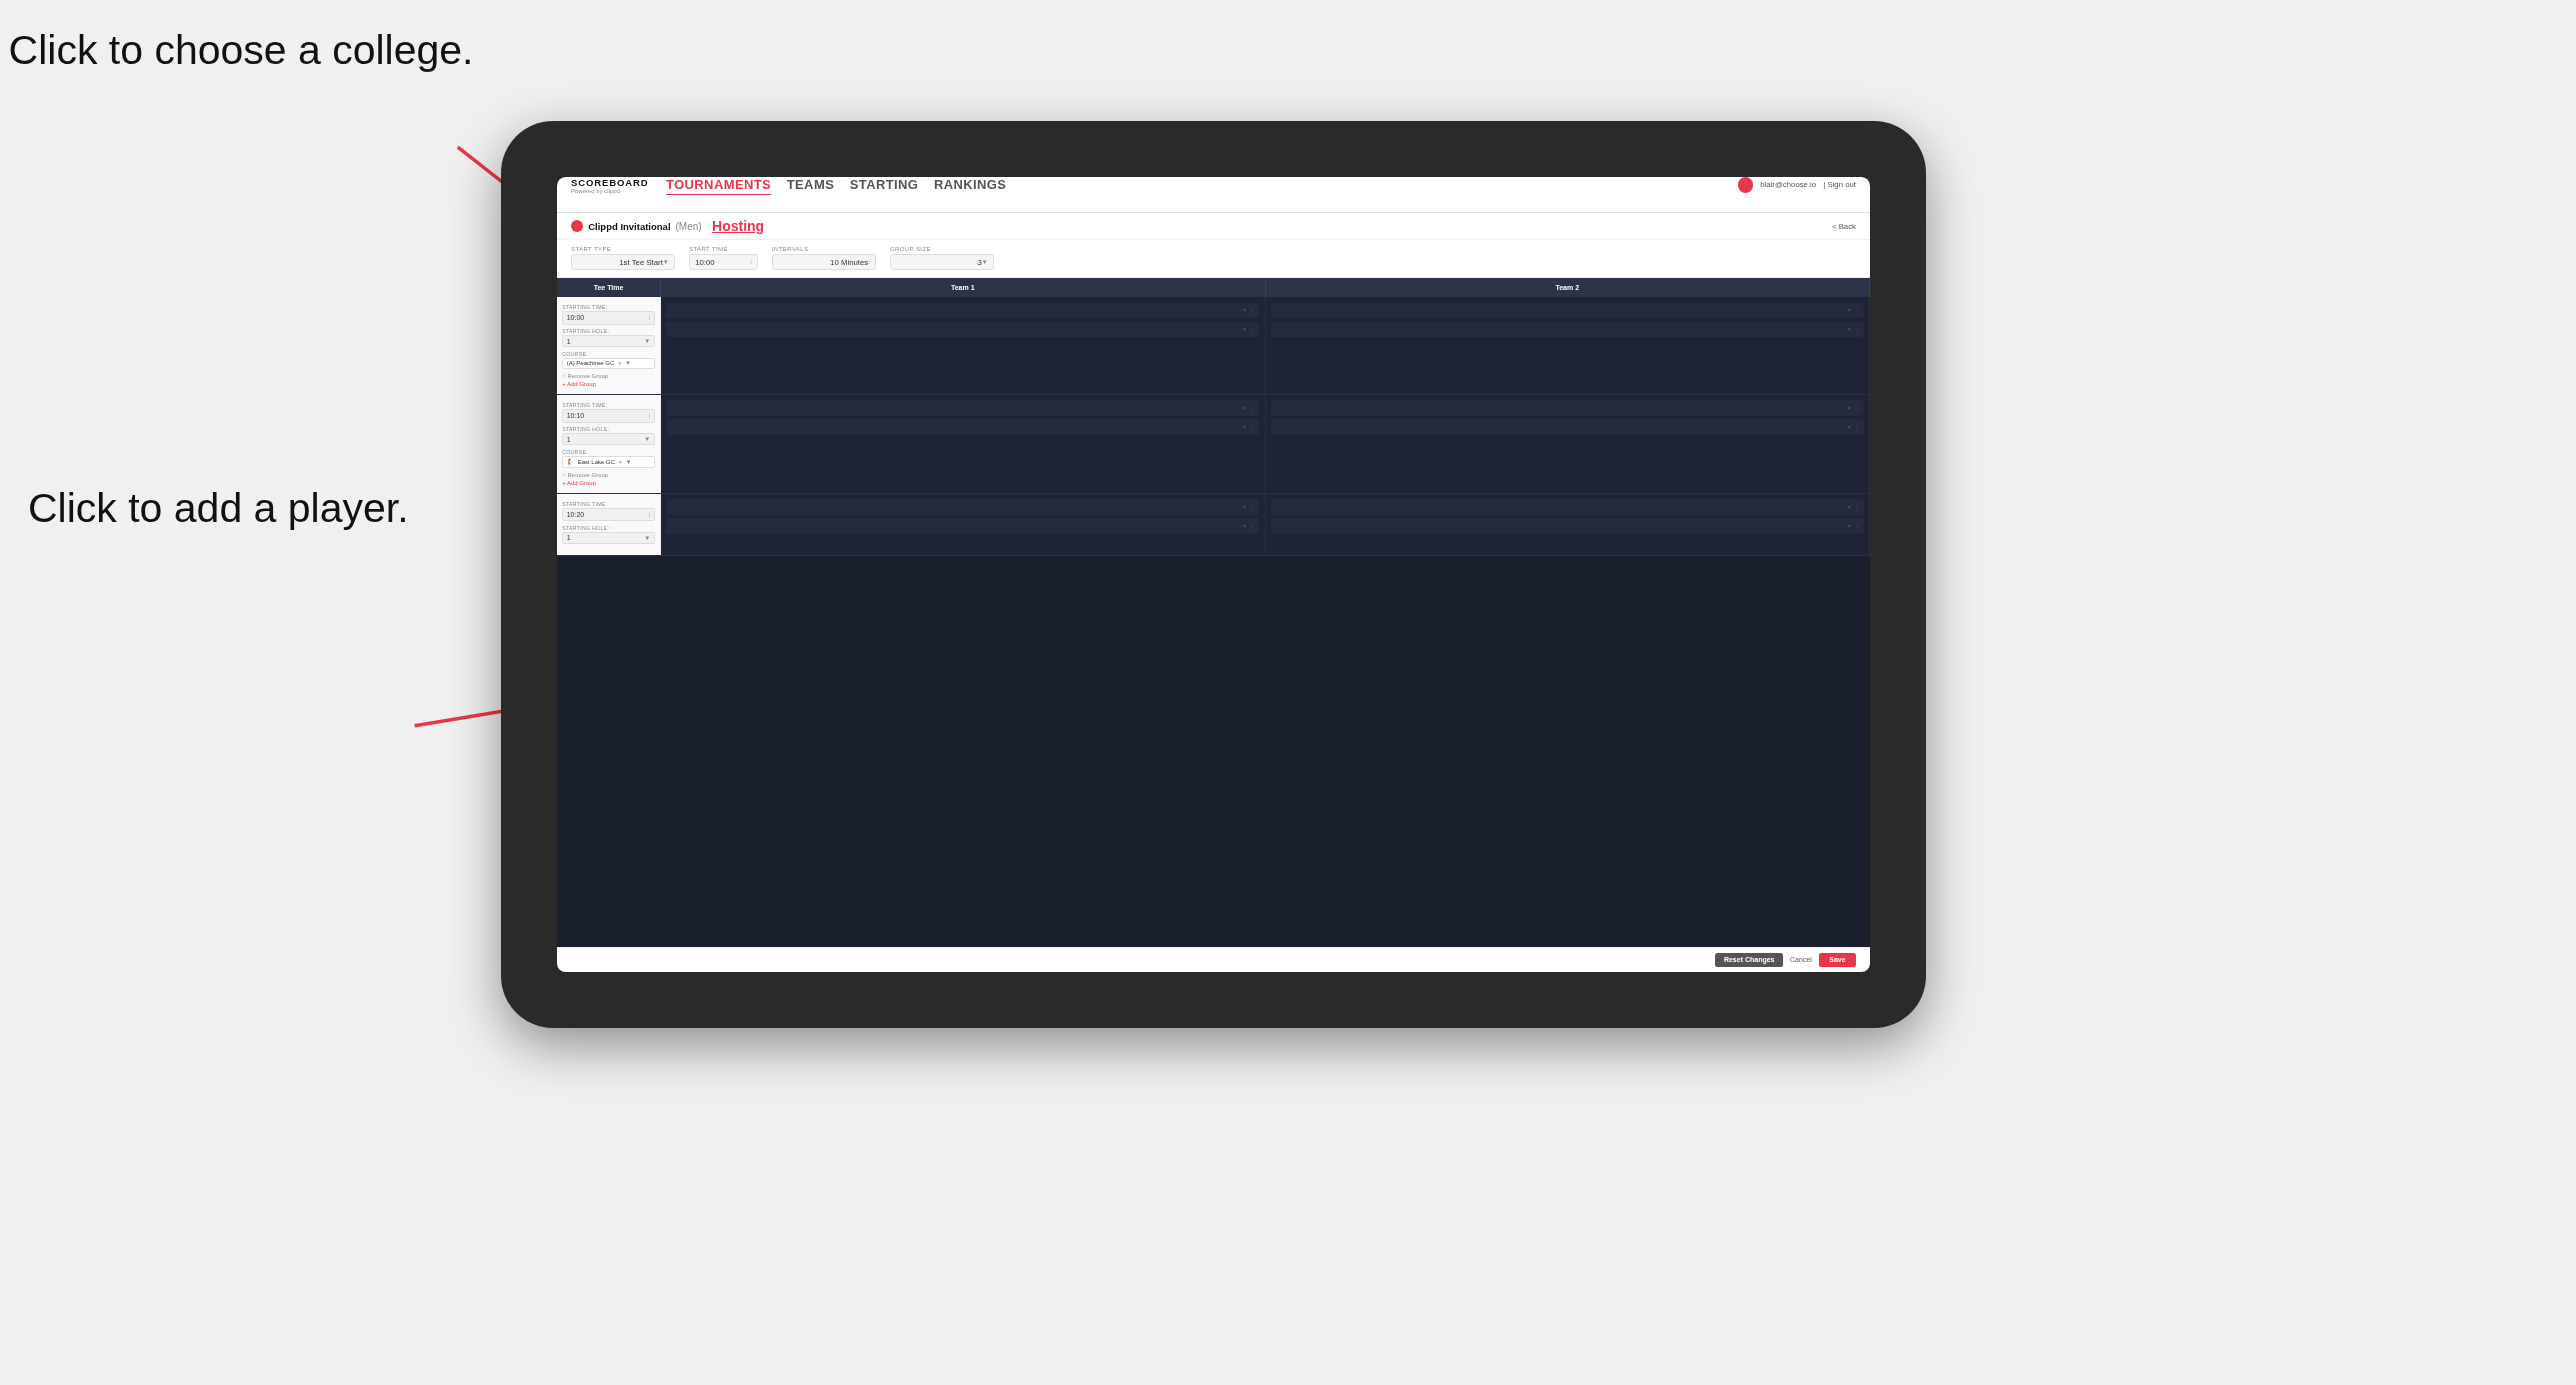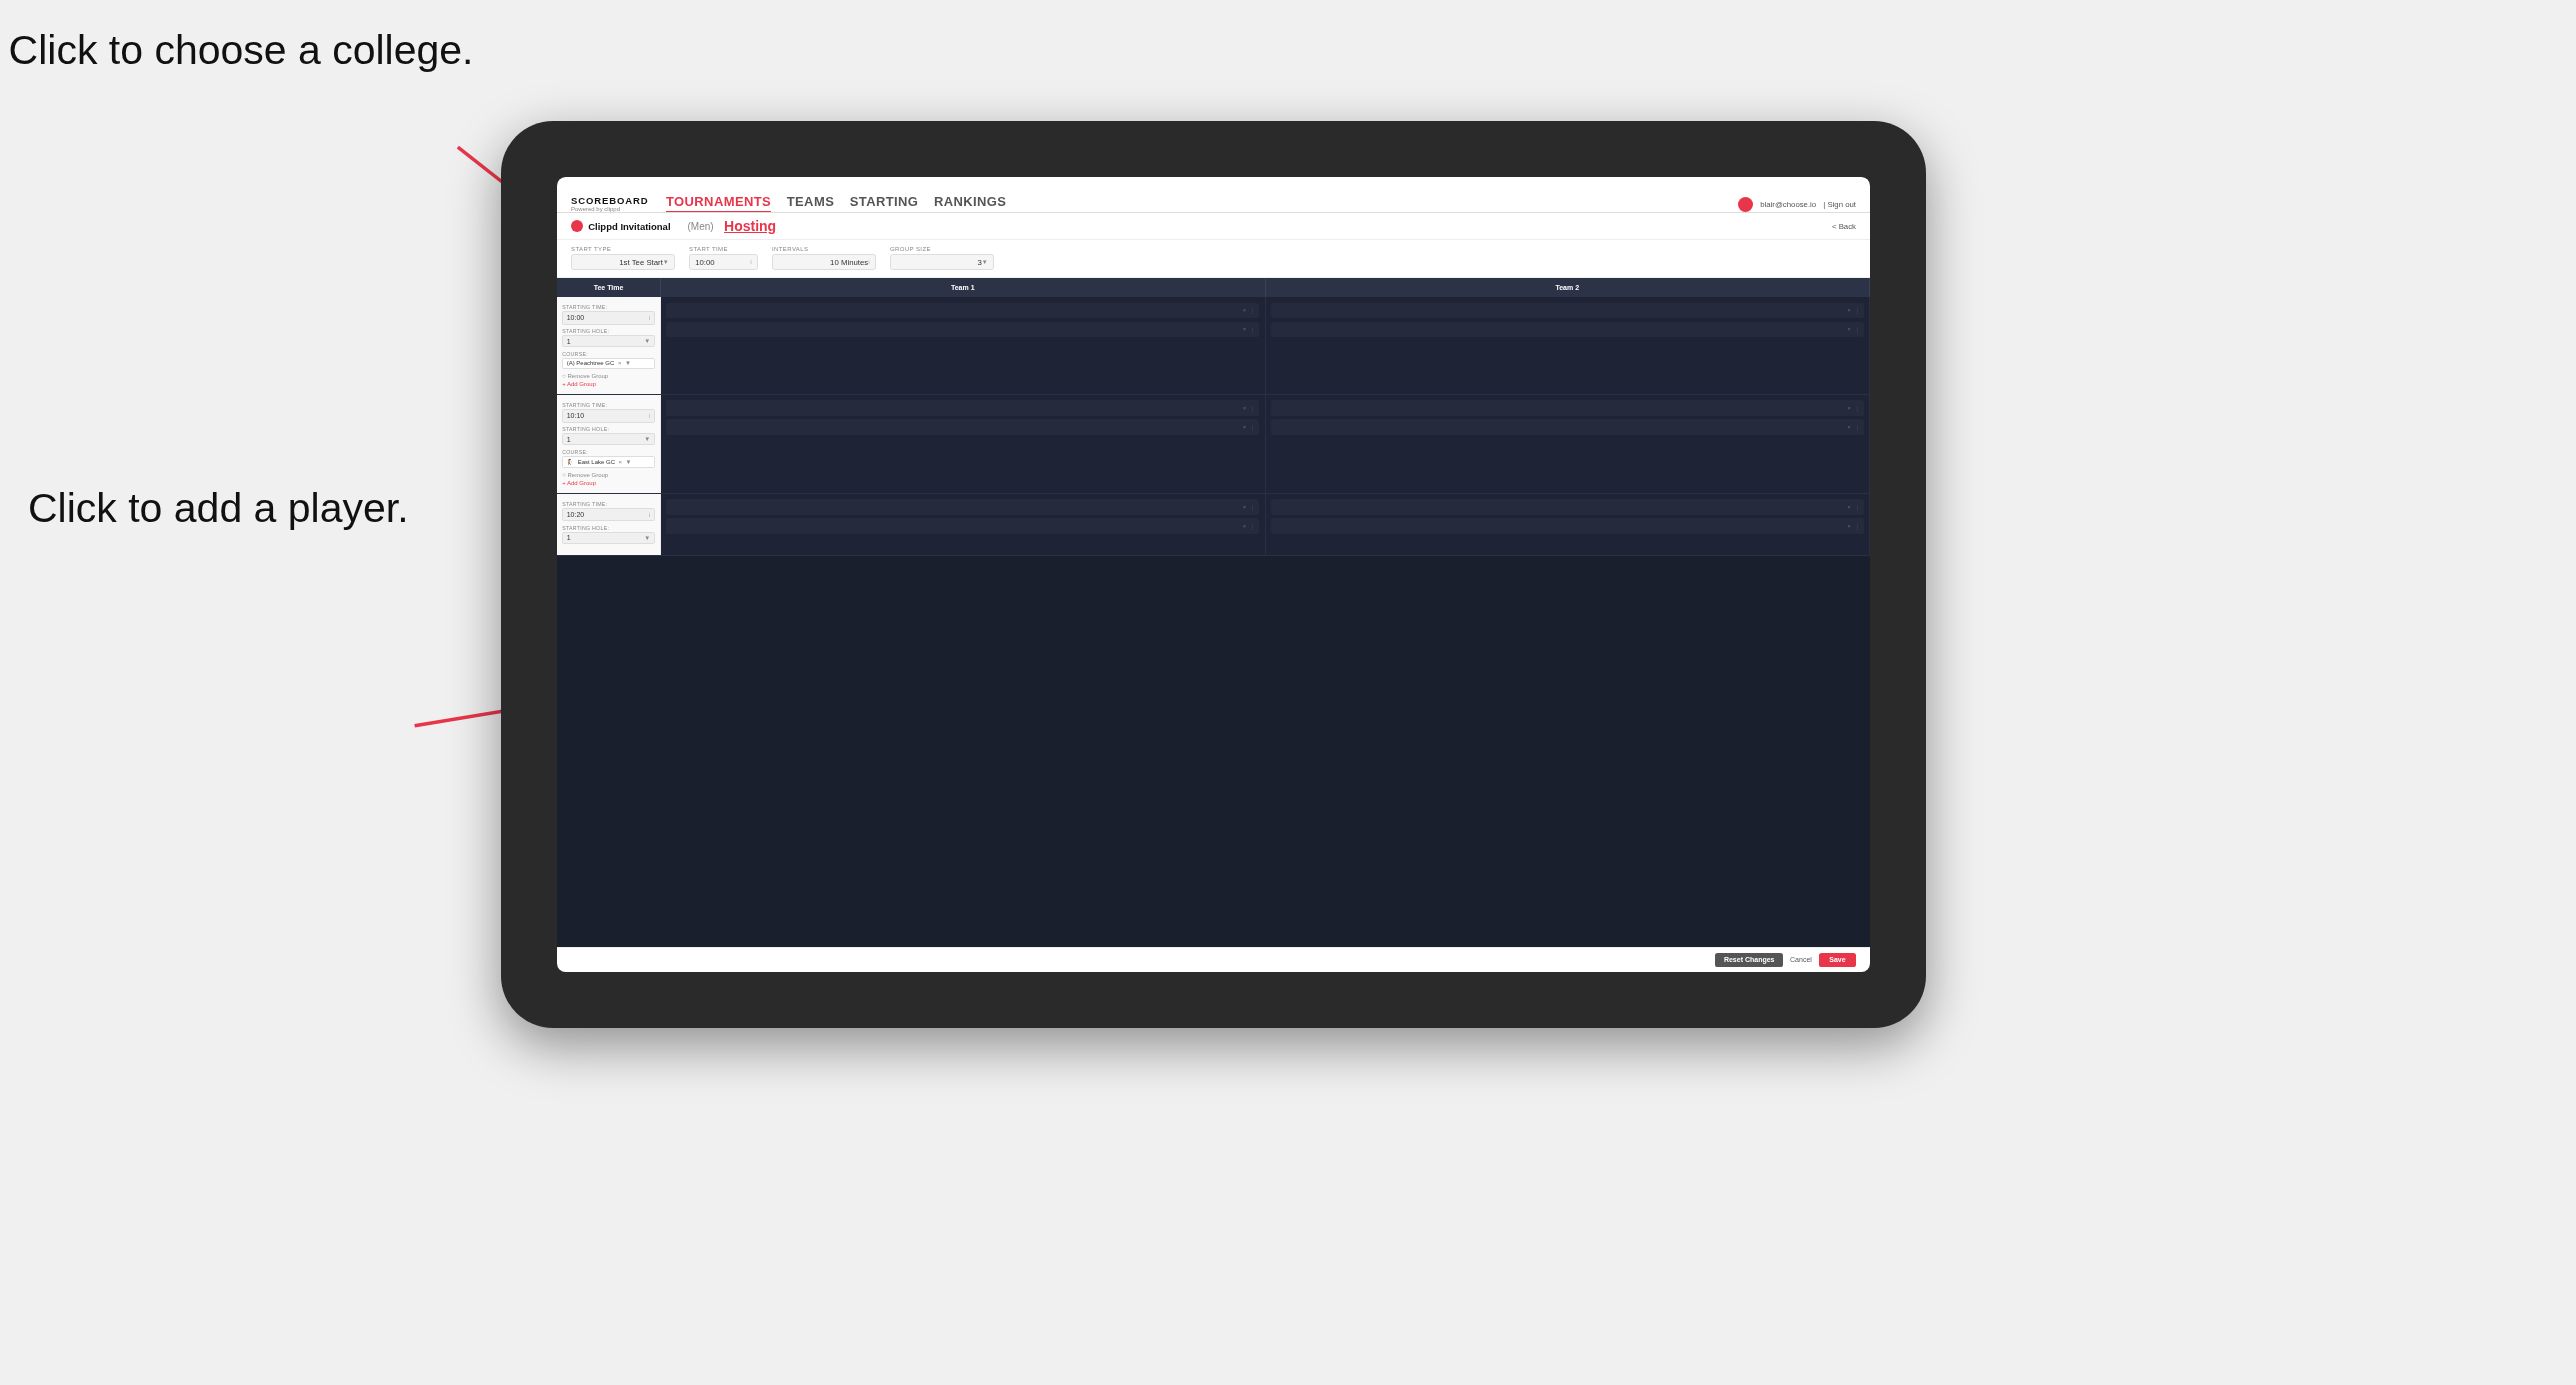--- a/index.html
+++ b/index.html
@@ -65,21 +65,21 @@
       overflow: hidden;
       display: flex;
       flex-direction: column;
     }
 
     
     .top-nav {
       background: #ffffff;
       height: 36px;
       display: flex;
-      align-items: flex-end;
+      align-items: flex-start;
       padding: 0 14px;
       border-bottom: 0.9px solid #ddd;
       flex-shrink: 0;
     }
 
     .brand {
       display: flex;
       flex-direction: column;
       margin-right: 17.3px;
     }
@@ -146,21 +146,21 @@
       height: 12px;
       background: #e8354a;
       border-radius: 50%;
       margin-right: 5.2px;
     }
 
     .event-title {
       font-size: 9.5px;
       font-weight: 700;
       color: #111;
-      margin-right: 17px;
+      margin-right: 5px;
     }
 
     .event-tag {
       font-size: 10px;
       color: #888;
       margin-right: 10.4px;
     }
 
     .hosting-badge {
       font-size: 14px;

